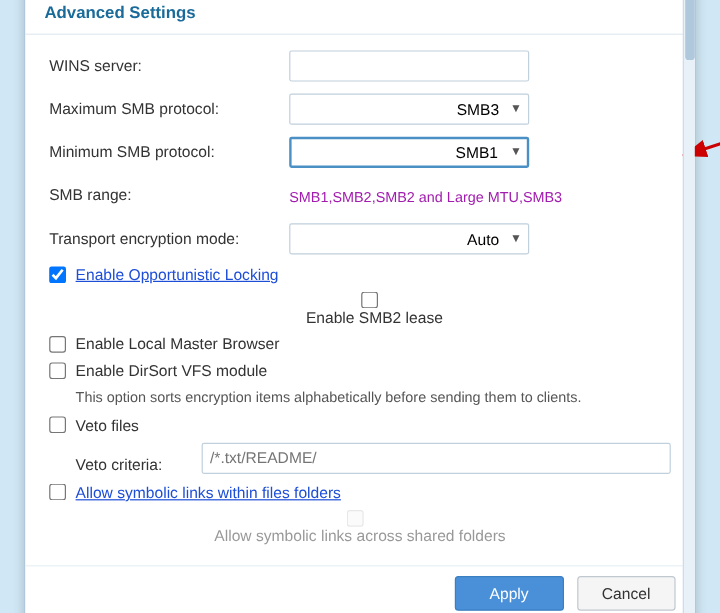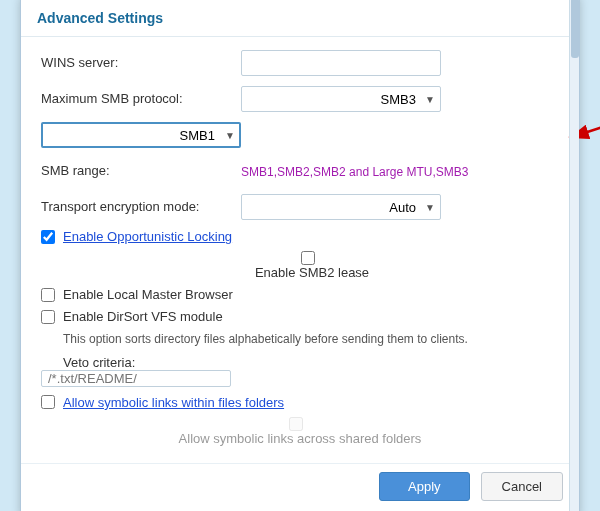--- a/index.html
+++ b/index.html
@@ -118,23 +118,22 @@
     }
     .note-text {
       color: #555;
       font-size: 12px;
       margin-left: 22px;
       margin-bottom: 7px;
       line-height: 1.4;
     }
     .veto-row {
       display: flex;
-      align-items: flex-start;
+      align-items: flex-end;
       margin-bottom: 8px;
-      flex-direction: column;
     }
     .veto-label {
       width: 105px;
       color: #333;
       margin-left: 22px;
     }
     .veto-input {
       flex: 1;
       height: 26px;
       border: 1px solid #c0d0dc;
@@ -218,20 +217,21 @@
             <option>SMB1</option>
             <option>SMB2</option>
             <option selected="">SMB3</option>
           </select>
           <span class="select-arrow">▼</span>
         </div>
       </div>
     </div>
 
     <div class="form-row arrow-row-wrapper" style="position:relative;">
+      <div class="form-label">Minimum SMB protocol:</div>
       <div class="form-control">
         <div class="select-wrapper highlighted">
           <select>
             <option selected="">SMB1</option>
             <option>SMB2</option>
             <option>SMB3</option>
           </select>
           <span class="select-arrow">▼</span>
         </div>
       </div>
@@ -280,22 +280,26 @@
     <div class="checkbox-row">
       <input type="checkbox" style="">
       <span class="checkbox-label">Enable Local Master Browser</span>
     </div>
 
     <div class="checkbox-row">
       <input type="checkbox" style="">
       <span class="checkbox-label">Enable DirSort VFS module</span>
     </div>
 
-    <div class="note-text">This option sorts directory files alphabetically before sending them to clients.</div>
-
+    <div class="note-text">This option sorts encryption items alphabetically before sending them to clients.</div>
+
+    <div class="checkbox-row">
+      <input type="checkbox" style="">
+      <span class="checkbox-label">Veto files</span>
+    </div>
 
     <div class="veto-row">
       <span class="veto-label">Veto criteria:</span>
       <input class="veto-input" type="text" placeholder="/*.txt/README/" style="">
     </div>
 
     <div class="checkbox-row">
       <input type="checkbox" style="">
       <span class="checkbox-label blue">Allow symbolic links within files folders</span>
     </div>

